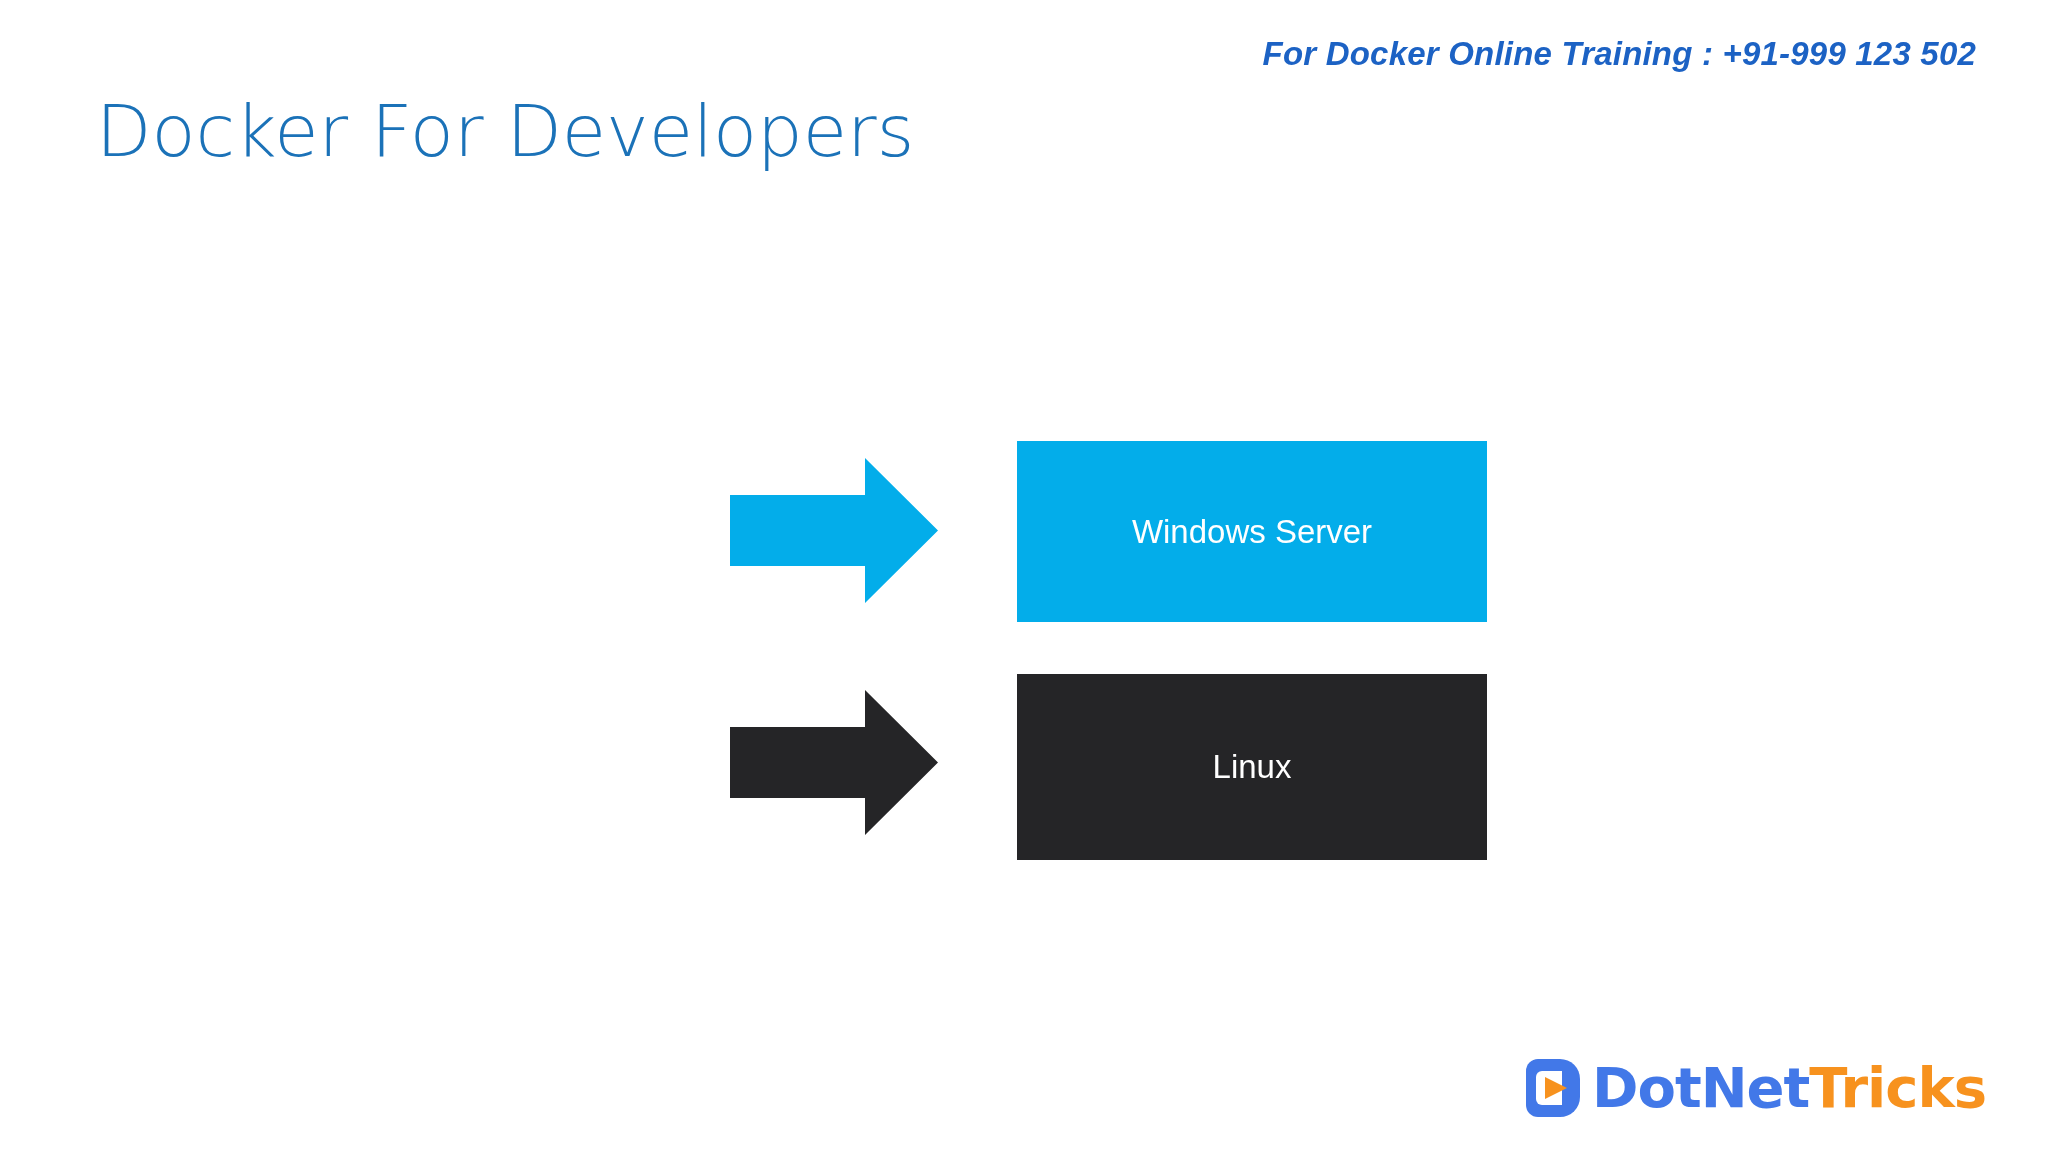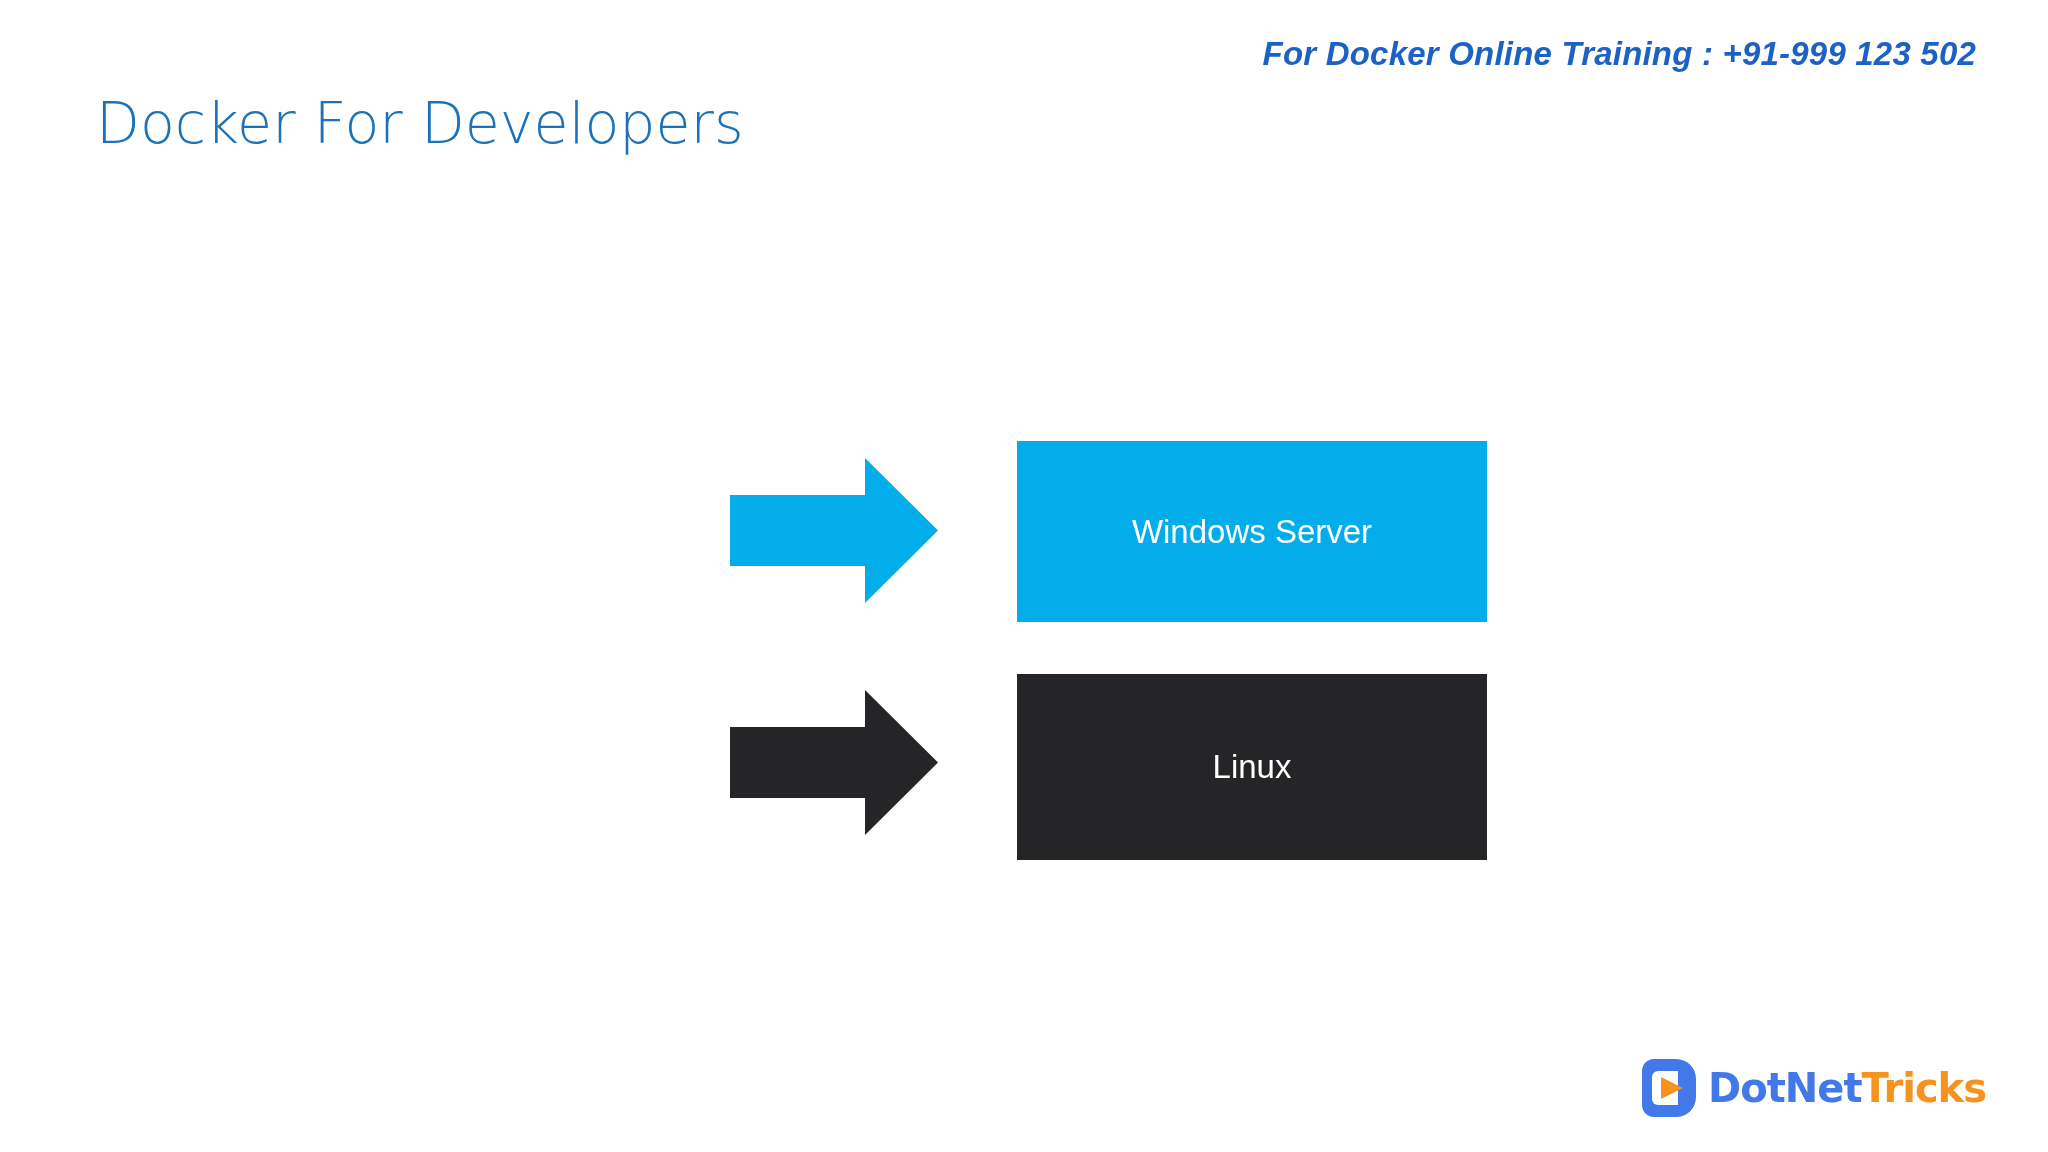--- a/index.html
+++ b/index.html
@@ -33,21 +33,21 @@
     margin-left: 11px;
   }
 
   
   .slide-title {
     position: absolute;
     left: 96px;
     top: 94px;
     font-family: "DejaVu Sans", sans-serif;
     font-weight: 300;
-    font-size: 57px;
+    font-size: 72px;
     line-height: 1.05;
     color: #1B72B8;
     white-space: nowrap;
   }
 
   
   .box {
     position: absolute;
     display: flex;
     align-items: center;
@@ -107,21 +107,21 @@
   .logo-mark {
     width: 62px;
     height: 62px;
     margin-right: 8px;
     flex: 0 0 auto;
   }
   .logo-mark svg { display: block; width: 100%; height: 100%; }
   .logo-text {
     font-family: "DejaVu Sans", sans-serif;
     font-weight: bold;
-    font-size: 40px;
+    font-size: 56px;
     letter-spacing: -1px;
     line-height: 1;
     white-space: nowrap;
   }
   .logo-dotnet { color: #4278E8; }
   .logo-tricks { color: #F7921E; }
 </style>
 </head>
 <body>
 

